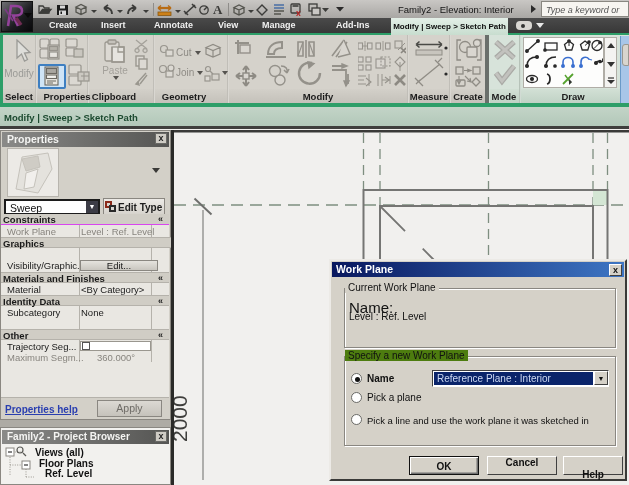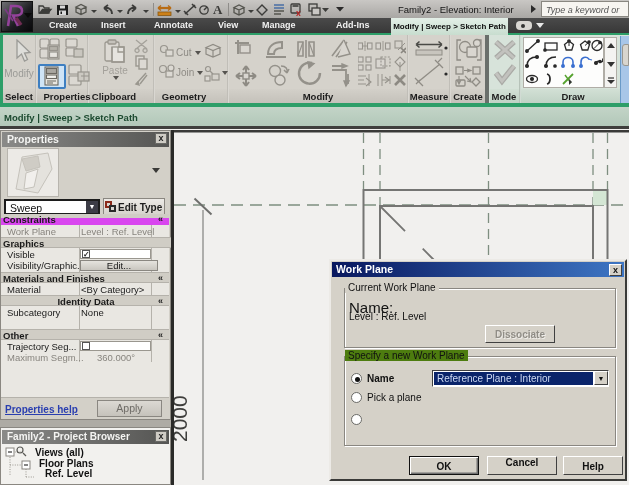--- a/index.html
+++ b/index.html
@@ -426,41 +426,36 @@
       <rect x="0" y="0" width="7" height="7" fill="#8a2a1a"></rect>
       <rect x="2" y="2" width="3" height="3" fill="#d9d6d0"></rect>
       <rect x="4" y="4" width="7" height="7" fill="#2a2a2a"></rect>
       <rect x="6" y="6" width="3" height="3" fill="#d9d6d0"></rect>
     </svg>
 </div>
 
 <div class="abs" style="left:1px;top:214px;width:168px;height:183px;background:#e9e7e2;font-size:9.5px;color:#1a1a1a;">
   <div class="abs" style="left:78px;top:11px;width:1px;height:137px;background:#b5b2ab;"></div>
   <div class="abs" style="left:150px;top:11px;width:1px;height:137px;background:#b5b2ab;"></div>
-  <div class="abs" style="left:0;top:0;width:168px;height:11px;background:#d0cdc5;font-weight:bold;padding-left:2px;border-bottom:7px solid #d946ef;">Constraints<span style="position:absolute;right:6px;font-size:9px;">«</span></div>
+  <div class="abs" style="left:0;top:0;width:168px;height:11px;background:#d0cdc5;font-weight:bold;padding-left:2px;border-bottom:1px solid #d946ef;">Constraints<span style="position:absolute;right:6px;font-size:9px;">«</span></div>
   <div class="abs" style="left:0;top:12px;width:168px;height:10px;color:#87847e;">
       <span style="position:absolute;left:6px;">Work Plane</span>
       <span style="position:absolute;left:80px;">Level : Ref. Level</span>
     </div>
   <div class="abs" style="left:0;top:23px;width:204px;height:11px;background:#d0cdc5;font-weight:bold;padding-left:2px;border-top:1px solid #b5b2ab;border-bottom:1px solid #b5b2ab;">Graphics<span style="position:absolute;right:6px;font-size:9px;">«</span></div>
-  <div class="abs" style="left:0;top:35px;width:168px;height:10px;">
-      <span style="position:absolute;left:6px;">Visible</span>
-      <span class="abs" style="left:79px;top:0;width:71px;height:10px;background:#fff;border:1px solid #9a978f;"></span>
-      <span class="abs" style="left:81px;top:0.5px;width:8px;height:8px;background:#fff;border:1px solid #555;font-size:8px;line-height:8px;font-weight:bold;text-align:center;">✓</span>
-    </div>
   <div class="abs" style="left:0;top:46px;width:168px;height:11px;">
       <span style="position:absolute;left:6px;">Visibility/Graphic...</span>
       <span class="abs" style="left:79px;top:0;width:78px;height:11px;background:linear-gradient(#e5e3de,#c9c6bf);border:1px solid #8a8781;text-align:center;line-height:10px;">Edit...</span>
     </div>
   <div class="abs" style="left:0;top:58px;width:168px;height:11px;background:#d0cdc5;font-weight:bold;padding-left:2px;border-top:1px solid #b5b2ab;border-bottom:1px solid #b5b2ab;">Materials and Finishes<span style="position:absolute;right:6px;font-size:9px;">«</span></div>
   <div class="abs" style="left:0;top:70px;width:168px;height:10px;">
       <span style="position:absolute;left:6px;">Material</span>
       <span style="position:absolute;left:80px;">&lt;By Category&gt;</span>
     </div>
-  <div class="abs" style="left:0;top:81px;width:168px;height:11px;background:#d0cdc5;font-weight:bold;padding-left:2px;border-top:1px solid #b5b2ab;border-bottom:1px solid #b5b2ab;text-align:center;">Identity Data<span style="position:absolute;right:6px;font-size:9px;">«</span></div>
+  <div class="abs" style="left:0;top:81px;width:168px;height:11px;background:#d0cdc5;font-weight:bold;padding-left:2px;border-top:1px solid #b5b2ab;border-bottom:1px solid #b5b2ab;">Identity Data<span style="position:absolute;right:6px;font-size:9px;">«</span></div>
   <div class="abs" style="left:0;top:93px;width:168px;height:10px;">
       <span style="position:absolute;left:6px;">Subcategory</span>
       <span style="position:absolute;left:80px;">None</span>
     </div>
   <div class="abs" style="left:0;top:115px;width:168px;height:11px;background:#d0cdc5;font-weight:bold;padding-left:2px;border-top:1px solid #b5b2ab;border-bottom:1px solid #b5b2ab;">Other<span style="position:absolute;right:6px;font-size:9px;">«</span></div>
   <div class="abs" style="left:0;top:127px;width:168px;height:10px;">
       <span style="position:absolute;left:6px;">Trajectory Seg...</span>
       <span class="abs" style="left:79px;top:0;width:71px;height:10px;background:#fff;border:1px solid #9a978f;"></span>
       <span class="abs" style="left:81px;top:0.5px;width:8px;height:8px;background:#fff;border:1px solid #555;"></span>
     </div>
@@ -527,34 +522,34 @@
 
 <div class="abs" style="left:329px;top:259px;width:298px;height:222px;background:#d5d1c8;border-top:2px solid #eceae6;border-left:2px solid #eceae6;border-right:2px solid #3a3a38;border-bottom:2px solid #3a3a38;">
 
   <div class="abs" style="left:1px;top:1px;width:292px;height:15px;background:linear-gradient(90deg,#08175e,#3e76c4);color:#fff;font-size:10.5px;font-weight:bold;padding:1px 0 0 4px;">Work Plane</div>
   <div class="abs" style="left:278px;top:3px;width:13px;height:12px;background:#d5d1c8;border-top:1px solid #fff;border-left:1px solid #fff;border-right:1px solid #404040;border-bottom:1px solid #404040;font-size:9px;font-weight:bold;color:#111;text-align:center;line-height:10px;">x</div>
 
   <div class="abs" style="left:13px;top:27px;width:272px;height:60px;border:1px solid #8a8781;box-shadow:1px 1px 0 #fff inset, 1px 1px 0 #fff;"></div>
   <div class="abs" style="left:14px;top:21px;background:#d5d1c8;padding:0 3px;font-size:10px;color:#111;">Current Work Plane</div>
   <div class="abs" style="left:18px;top:38px;font-size:15px;color:#111;">Name:</div>
   <div class="abs" style="left:18px;top:50px;font-size:10px;color:#111;">Level : Ref. Level</div>
-  <div class="abs" style="left:154px;top:64px;width:70px;height:18px;background:#d5d1c8;border-top:1px solid #fff;border-left:1px solid #fff;border-right:1.5px solid #404040;border-bottom:1.5px solid #404040;font-size:10px;font-weight:bold;color:#908d86;text-align:center;padding-top:3px;text-shadow:1px 1px 0 #efede9;">Dissociate</div>
 
   <div class="abs" style="left:13px;top:95px;width:272px;height:90px;border:1px solid #8a8781;box-shadow:1px 1px 0 #fff inset, 1px 1px 0 #fff;"></div>
   <div class="abs" style="left:14px;top:89px;background:#4d7c0f;padding:0 3px;font-size:10px;color:#111;">Specify a new Work Plane</div>
 
   <div class="abs" style="left:20px;top:112px;width:11px;height:11px;background:#fff;border:1px solid #6a6a66;border-radius:50%;"></div>
   <div class="abs" style="left:23.5px;top:115.5px;width:5px;height:5px;background:#111;border-radius:50%;"></div>
   <div class="abs" style="left:36px;top:112px;font-size:10px;font-weight:bold;color:#111;">Name</div>
 
   <div class="abs" style="left:101px;top:109px;width:177px;height:17px;background:#fff;border-top:1.5px solid #404040;border-left:1.5px solid #404040;border-right:1px solid #fff;border-bottom:1px solid #fff;">
       <span class="abs" style="left:1px;top:1px;right:15px;bottom:1px;background:#0a246a;"></span>
     <span class="abs" style="left:4px;top:2px;font-size:10px;color:#cdd9f2;">Reference Plane : Interior</span>
     <span class="abs" style="right:0;top:0;width:14px;height:14px;background:#d5d1c8;border-top:1px solid #fff;border-left:1px solid #fff;border-right:1px solid #404040;border-bottom:1px solid #404040;text-align:center;font-size:7px;line-height:13px;color:#111;">▼</span>
   </div>
   <div class="abs" style="left:20px;top:131px;width:11px;height:11px;background:#fff;border:1px solid #6a6a66;border-radius:50%;"></div>
   <div class="abs" style="left:36px;top:131px;font-size:10px;color:#111;">Pick a plane</div>
   <div class="abs" style="left:20px;top:153px;width:11px;height:11px;background:#fff;border:1px solid #6a6a66;border-radius:50%;"></div>
+  <div class="abs" style="left:36px;top:154px;font-size:9.5px;color:#111;">Pick a line and use the work plane it was sketched in</div>
 
   <div class="abs" style="left:78px;top:195px;width:70px;height:19px;background:#d5d1c8;border:1px solid #111;box-shadow:inset 1px 1px 0 #fff, inset -1.5px -1.5px 0 #707070;font-size:10px;font-weight:bold;color:#111;text-align:center;padding-top:4px;">OK</div>
   <div class="abs" style="left:156px;top:195px;width:70px;height:19px;background:#d5d1c8;border-top:1px solid #fff;border-left:1px solid #fff;border-right:1.5px solid #404040;border-bottom:1.5px solid #404040;font-size:10px;font-weight:bold;color:#111;text-align:center;">Cancel</div>
-  <div class="abs" style="left:232px;top:195px;width:60px;height:19px;background:#d5d1c8;border-top:1px solid #fff;border-left:1px solid #fff;border-right:1.5px solid #404040;border-bottom:1.5px solid #404040;font-size:10px;font-weight:bold;color:#111;text-align:center;padding-top:4px;">Help</div>
+  <div class="abs" style="left:232px;top:195px;width:60px;height:19px;background:#d5d1c8;border-top:1px solid #fff;border-left:1px solid #fff;border-right:1.5px solid #404040;border-bottom:1.5px solid #404040;font-size:10px;font-weight:bold;color:#111;text-align:center;padding-top:12px;">Help</div>
 </div>
 
 </body></html>

